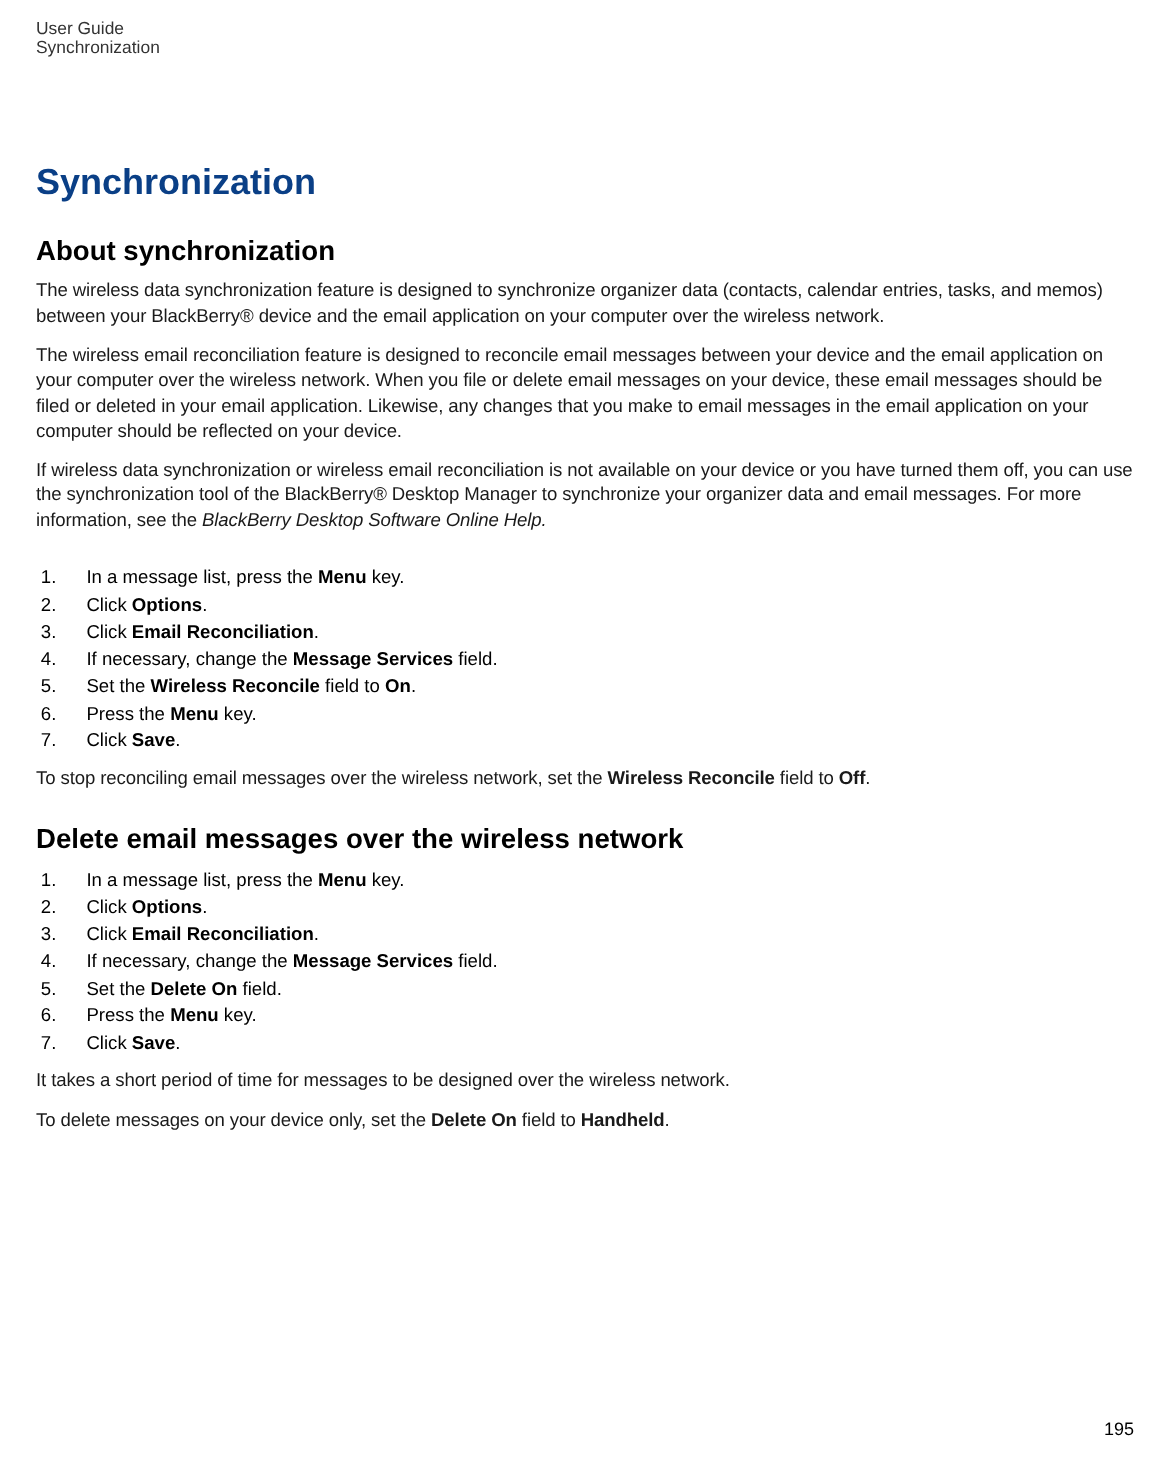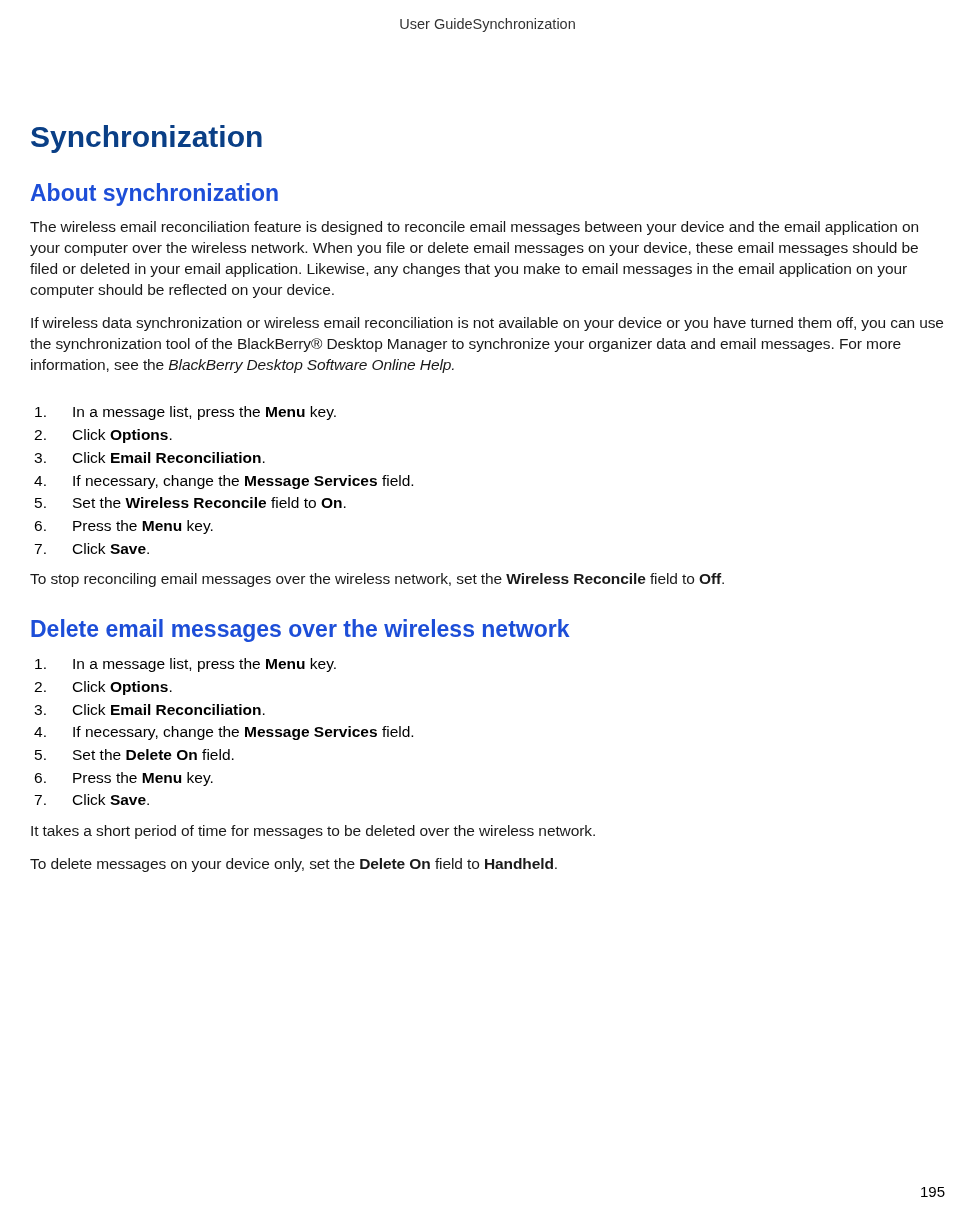--- a/index.html
+++ b/index.html
@@ -6,38 +6,39 @@
     body {
       width: 975px;
       height: 1228px;
       font-family: "Segoe UI", "Myriad Pro", Tahoma, sans-serif;
       color: #000;
       position: relative;
       background: #fff;
     }
     .header {
       display: flex;
-      justify-content: center;
+      justify-content: flex-start;
       padding: 16px 30px 0 30px;
       font-size: 14.5px;
       color: #333;
+      flex-direction: column;
     }
     .content {
       padding: 88px 30px 0 30px;
     }
     h1.chapter {
       font-size: 30px;
       font-weight: 700;
       color: #0A3F86;
       margin-bottom: 26px;
     }
     h2.section {
       font-size: 23px;
       font-weight: 700;
-      color: #1d4ed8;
+      color: #000000;
       margin-top: 12px;
       margin-bottom: 10px;
     }
     p.body {
       font-size: 15.5px;
       line-height: 1.35;
       color: #1a1a1a;
       margin-bottom: 12px;
       letter-spacing: -0.1px;
     }
@@ -81,20 +82,21 @@
 <div class="header">
   <span>User Guide</span>
   <span>Synchronization</span>
 </div>
 
 <div class="content">
   <h1 class="chapter">Synchronization</h1>
 
   <div class="section-block">
     <h2 class="section">About synchronization</h2>
+    <p class="body">The wireless data synchronization feature is designed to synchronize organizer data (contacts, calendar entries, tasks, and memos) between your BlackBerry® device and the email application on your computer over the wireless network.</p>
     <p class="body">The wireless email reconciliation feature is designed to reconcile email messages between your device and the email application on your computer over the wireless network. When you file or delete email messages on your device, these email messages should be filed or deleted in your email application. Likewise, any changes that you make to email messages in the email application on your computer should be reflected on your device.</p>
     <p class="body">
       <span>If wireless data synchronization or wireless email reconciliation is not available on your device or you have turned them off, you can use the synchronization tool of the BlackBerry® Desktop Manager to synchronize your organizer data and email messages. For more information, see the </span><span class="italic"> BlackBerry Desktop Software Online Help.</span><span></span>
     </p>
   </div>
 
   <div class="section-block">
     <ol class="steps">
       <li><span>In a message list, press the </span><span class="bold">Menu</span><span> key.</span></li>
       <li><span>Click </span><span class="bold">Options</span><span>.</span></li>
@@ -113,20 +115,20 @@
     <h2 class="section">Delete email messages over the wireless network</h2>
     <ol class="steps">
       <li><span>In a message list, press the </span><span class="bold">Menu</span><span> key.</span></li>
       <li><span>Click </span><span class="bold">Options</span><span>.</span></li>
       <li><span>Click </span><span class="bold">Email Reconciliation</span><span>.</span></li>
       <li><span>If necessary, change the </span><span class="bold">Message Services</span><span> field.</span></li>
       <li><span>Set the </span><span class="bold">Delete On</span><span> field.</span></li>
       <li><span>Press the </span><span class="bold">Menu</span><span> key.</span></li>
       <li><span>Click </span><span class="bold">Save</span><span>.</span></li>
     </ol>
-    <p class="body">It takes a short period of time for messages to be deleted over the wireless network.</p>
+    <p class="body">It takes a short period of time for messages to be designed over the wireless network.</p>
     <p class="body">
       <span>To delete messages on your device only, set the </span><span class="bold">Delete On</span><span> field to </span><span class="bold">Handheld</span><span>.</span>
     </p>
   </div>
 </div>
 
 <div class="footer-page">195</div>
 
 </body></html>

